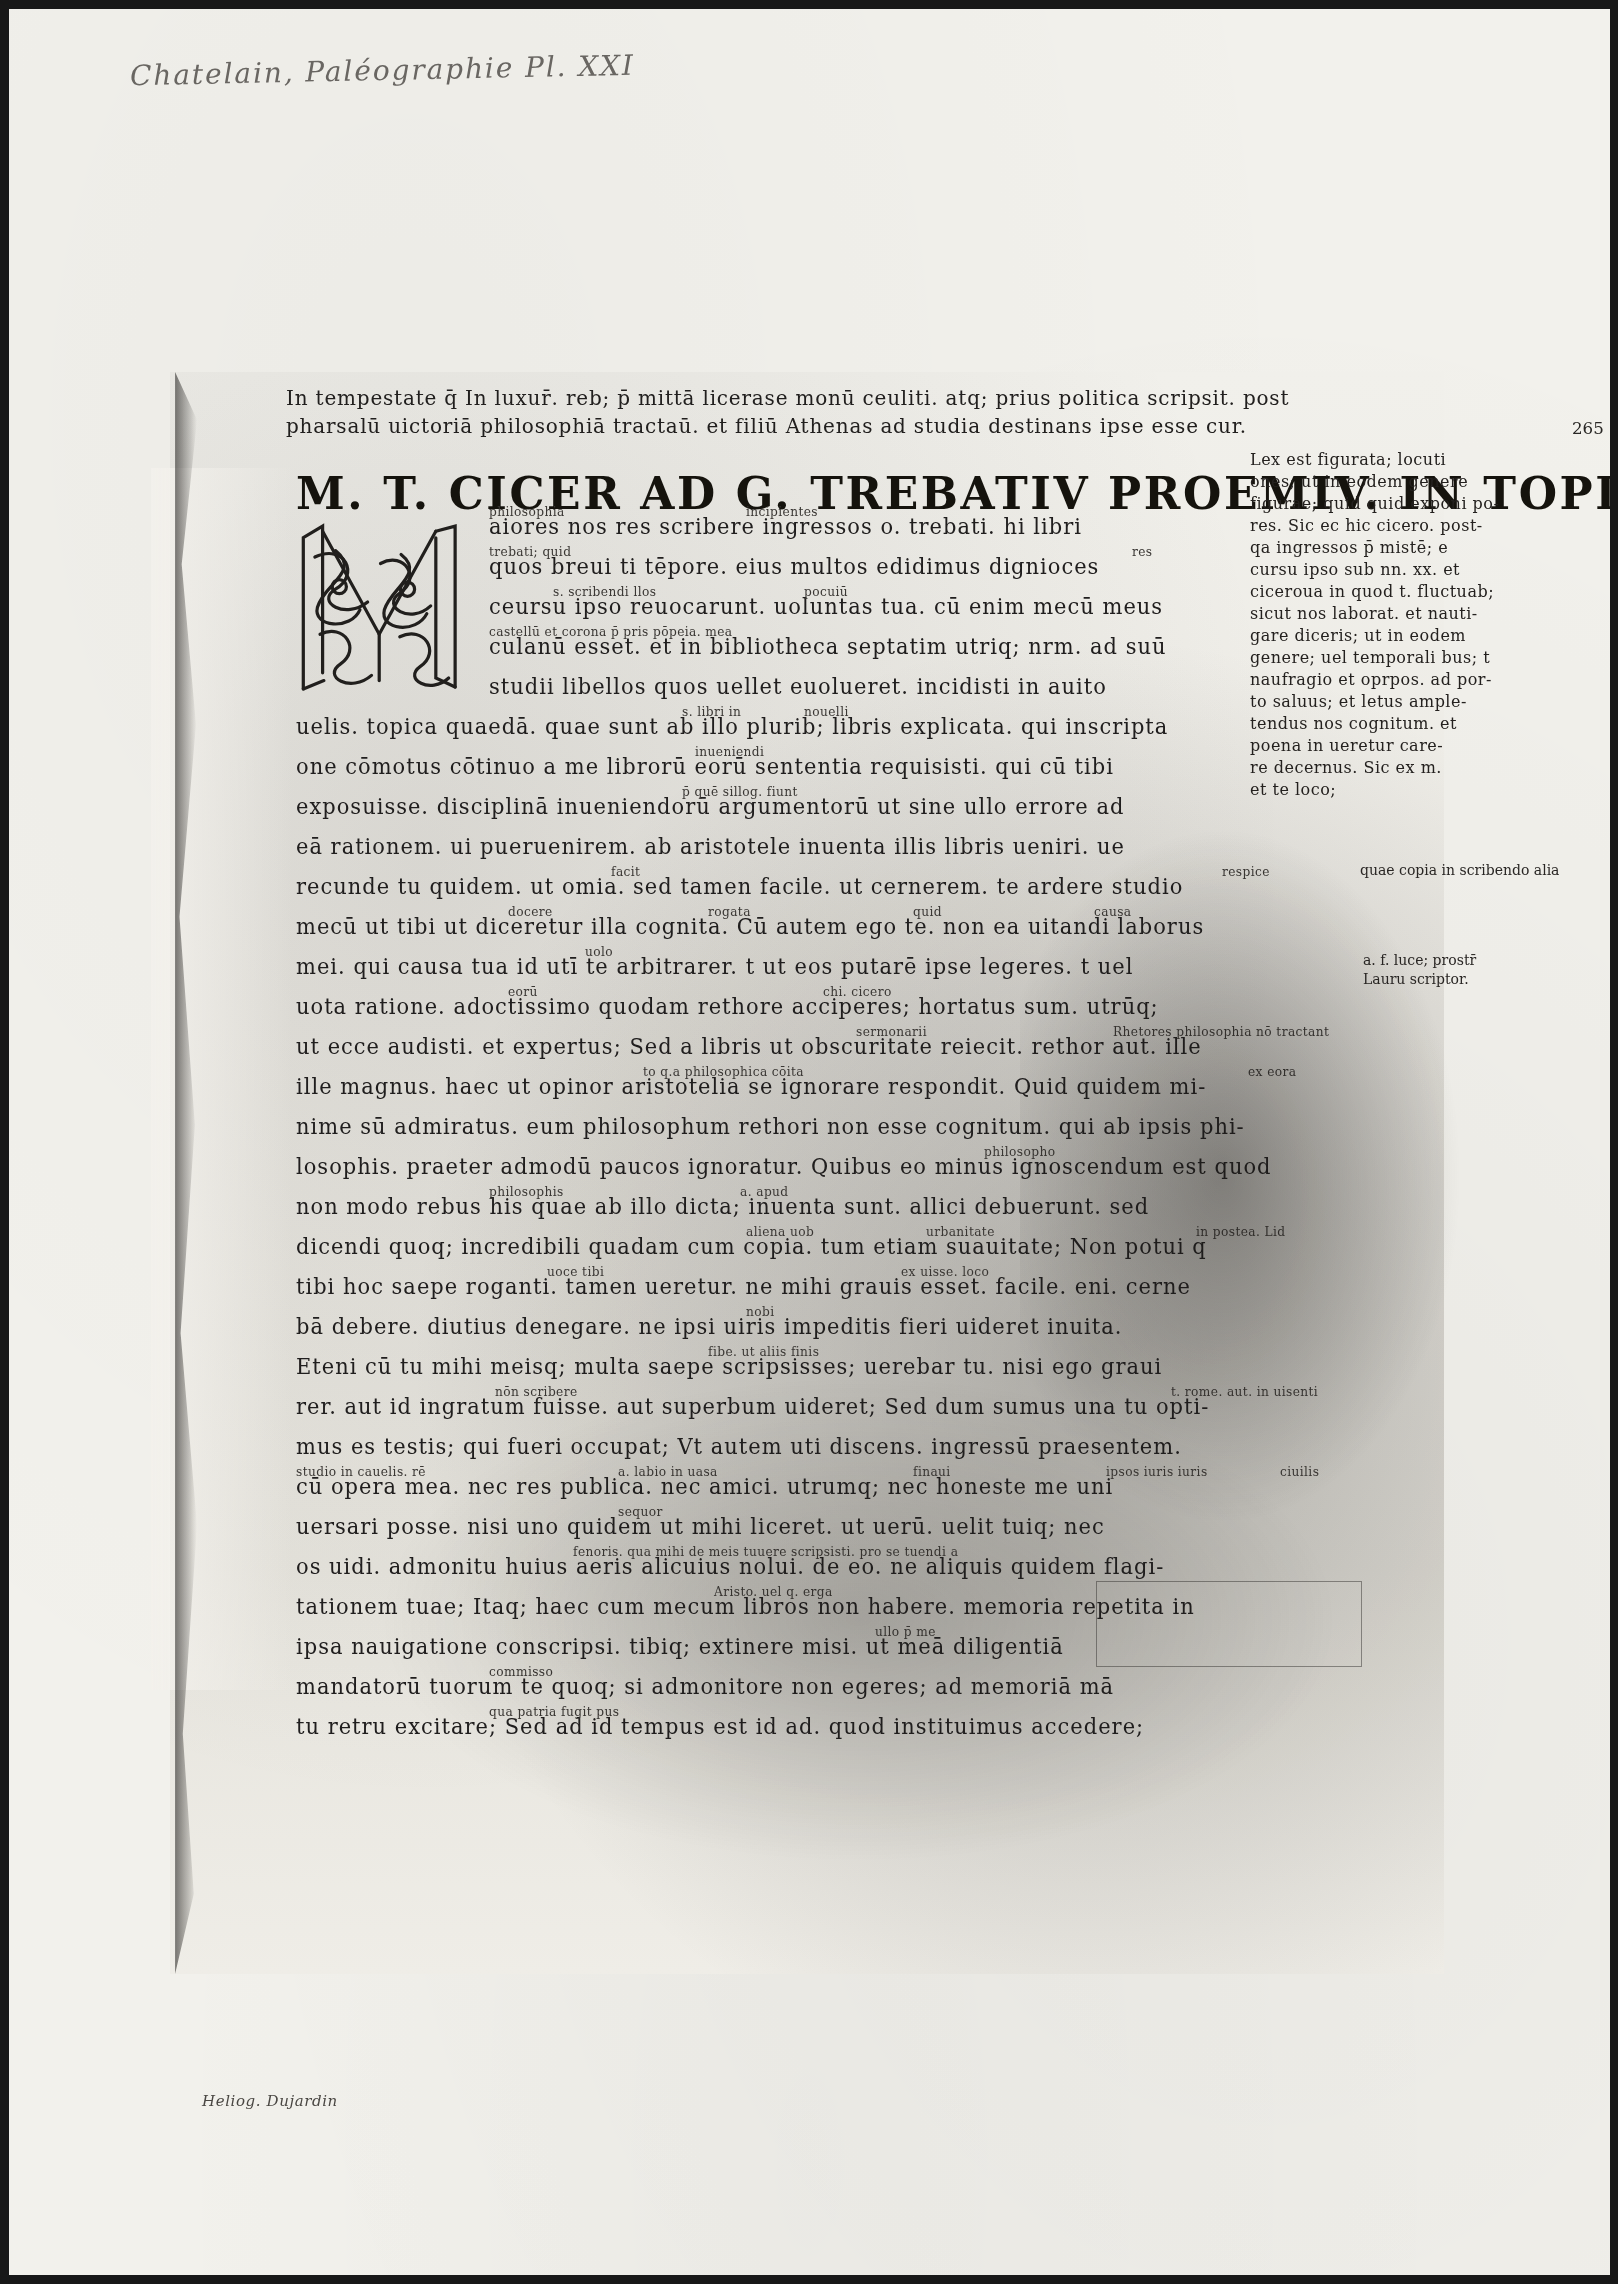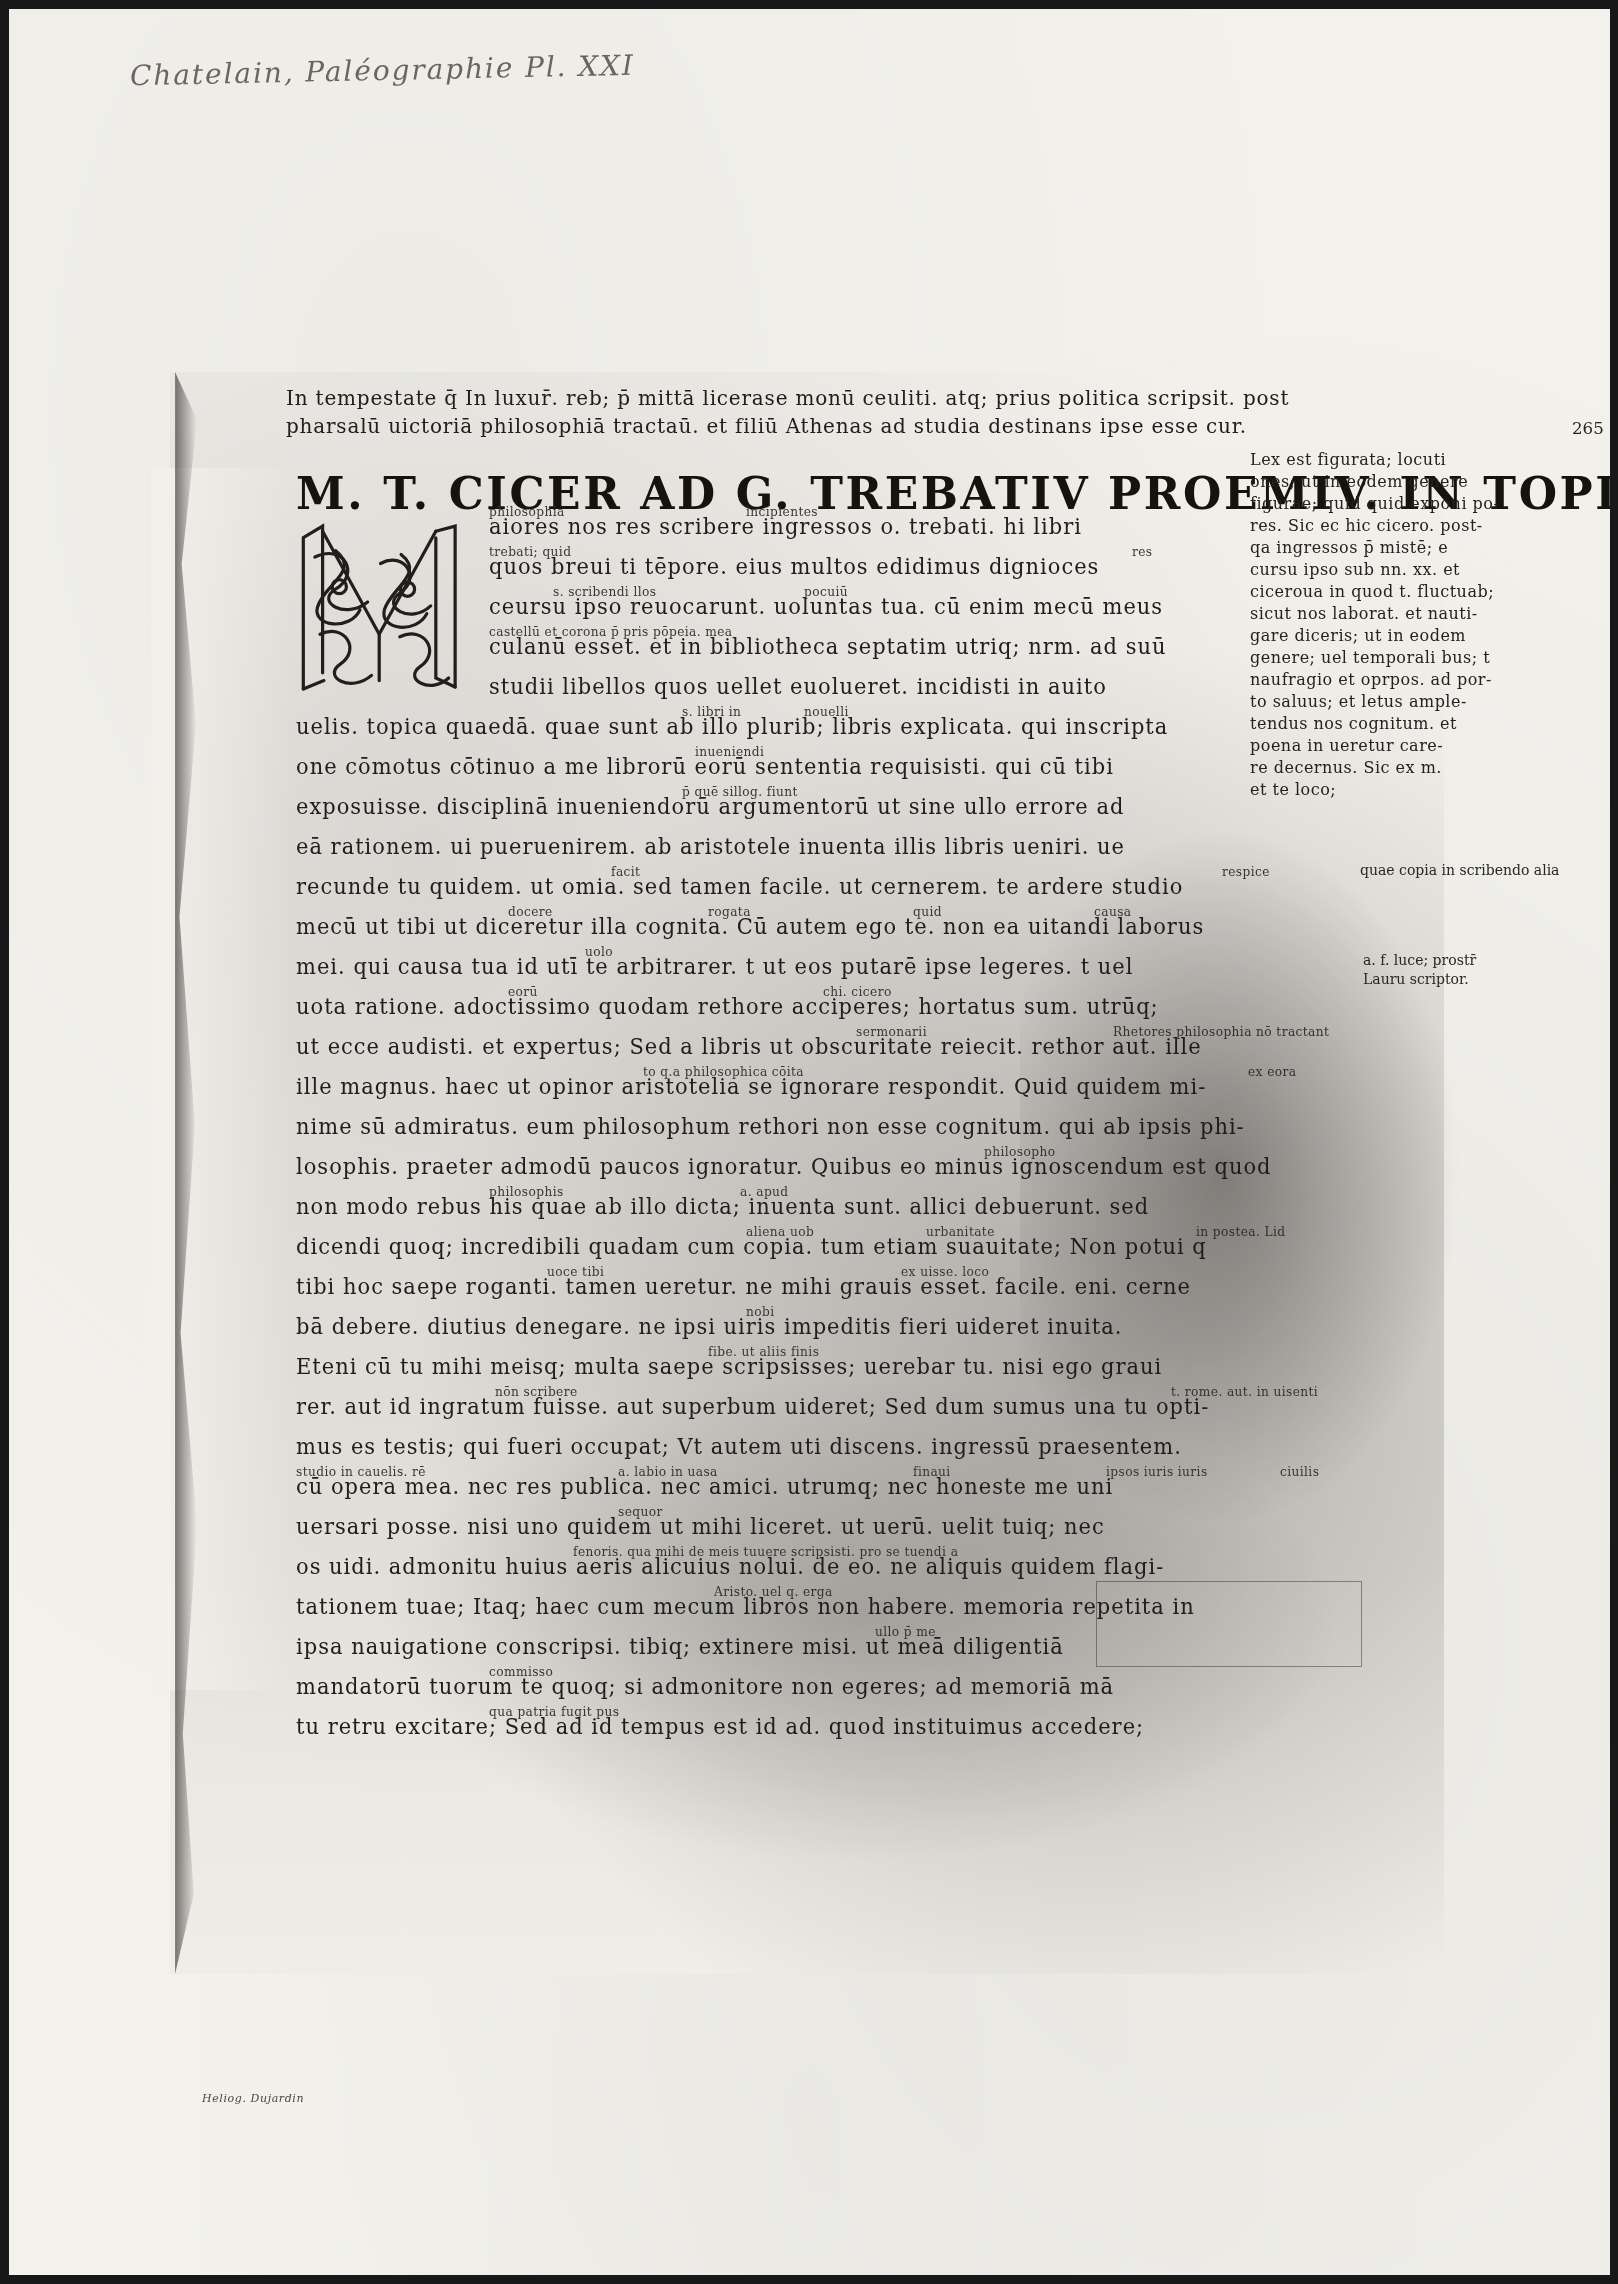--- a/index.html
+++ b/index.html
@@ -221,21 +221,21 @@
     pointer-events: none;
   }
 
   
   .engraver {
     position: absolute;
     left: 193px;
     top: 2083px;
     font-family: "DejaVu Serif", serif;
     font-style: italic;
-    font-size: 11px;
+    font-size: 15px;
     color: #4a4743;
     letter-spacing: 0.6px;
   }
   .plate-caption {
     position: absolute;
     left: 0; right: 0;
     top: 2121px;
     text-align: center;
     font-family: "DejaVu Serif", serif;
     font-size: 20px;

